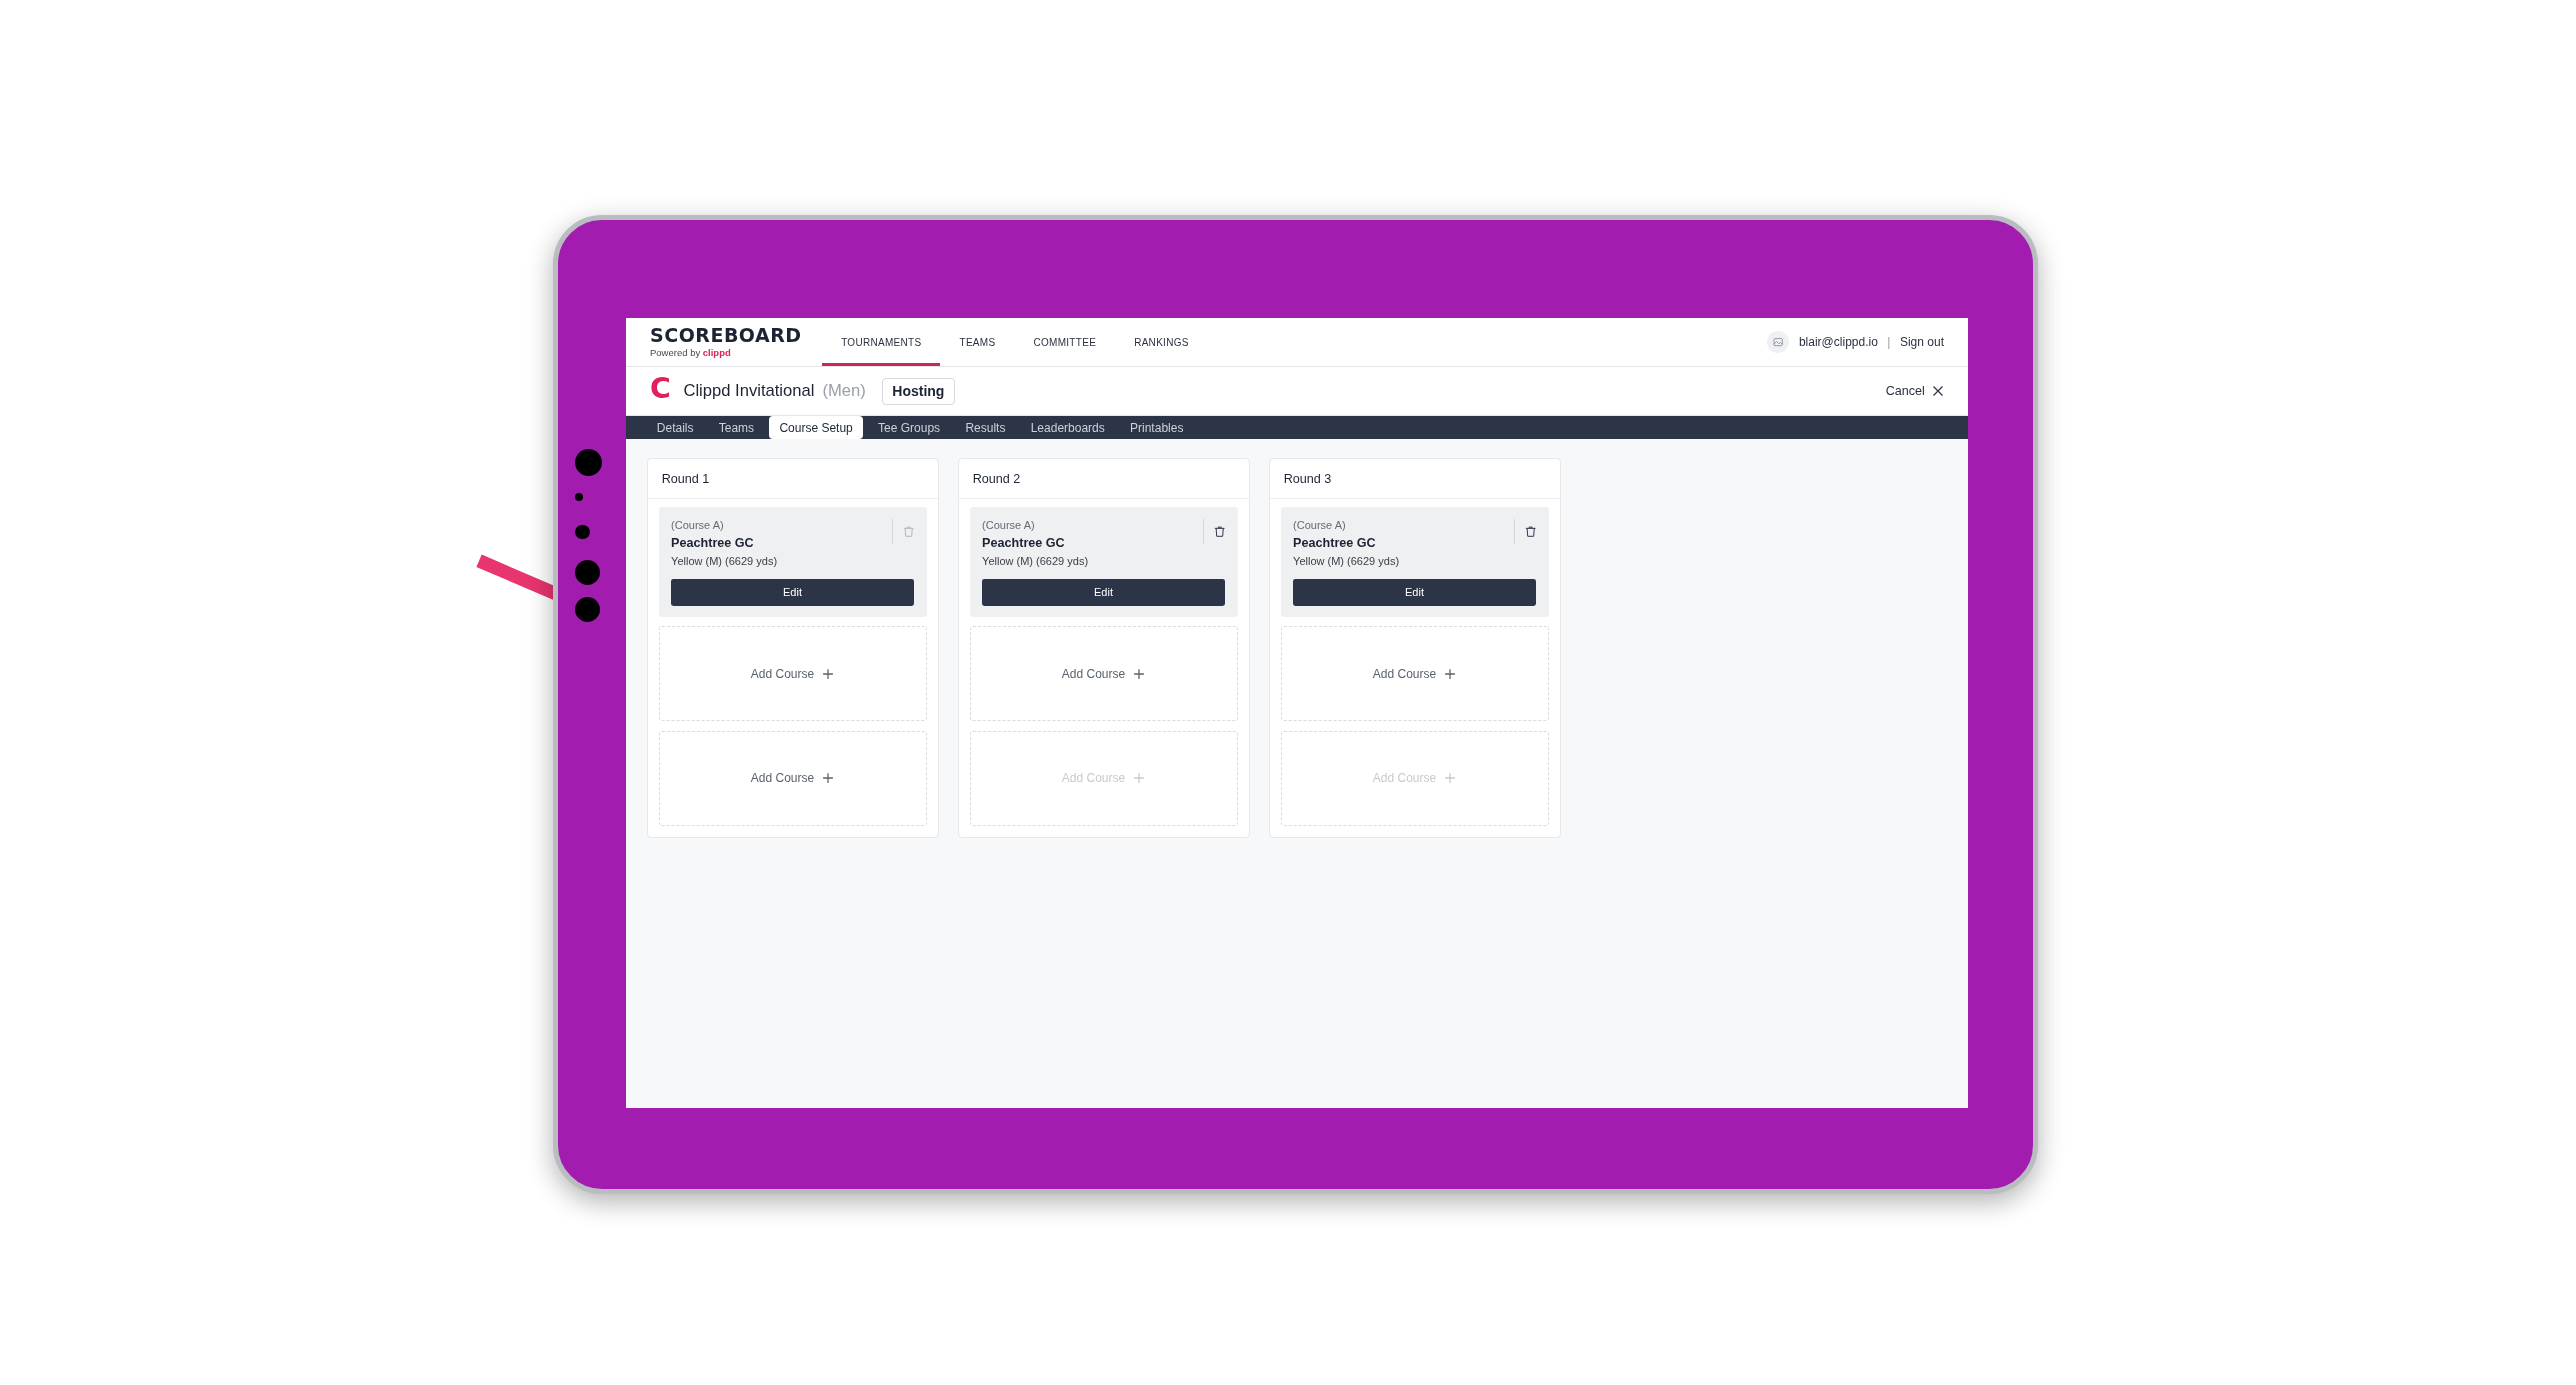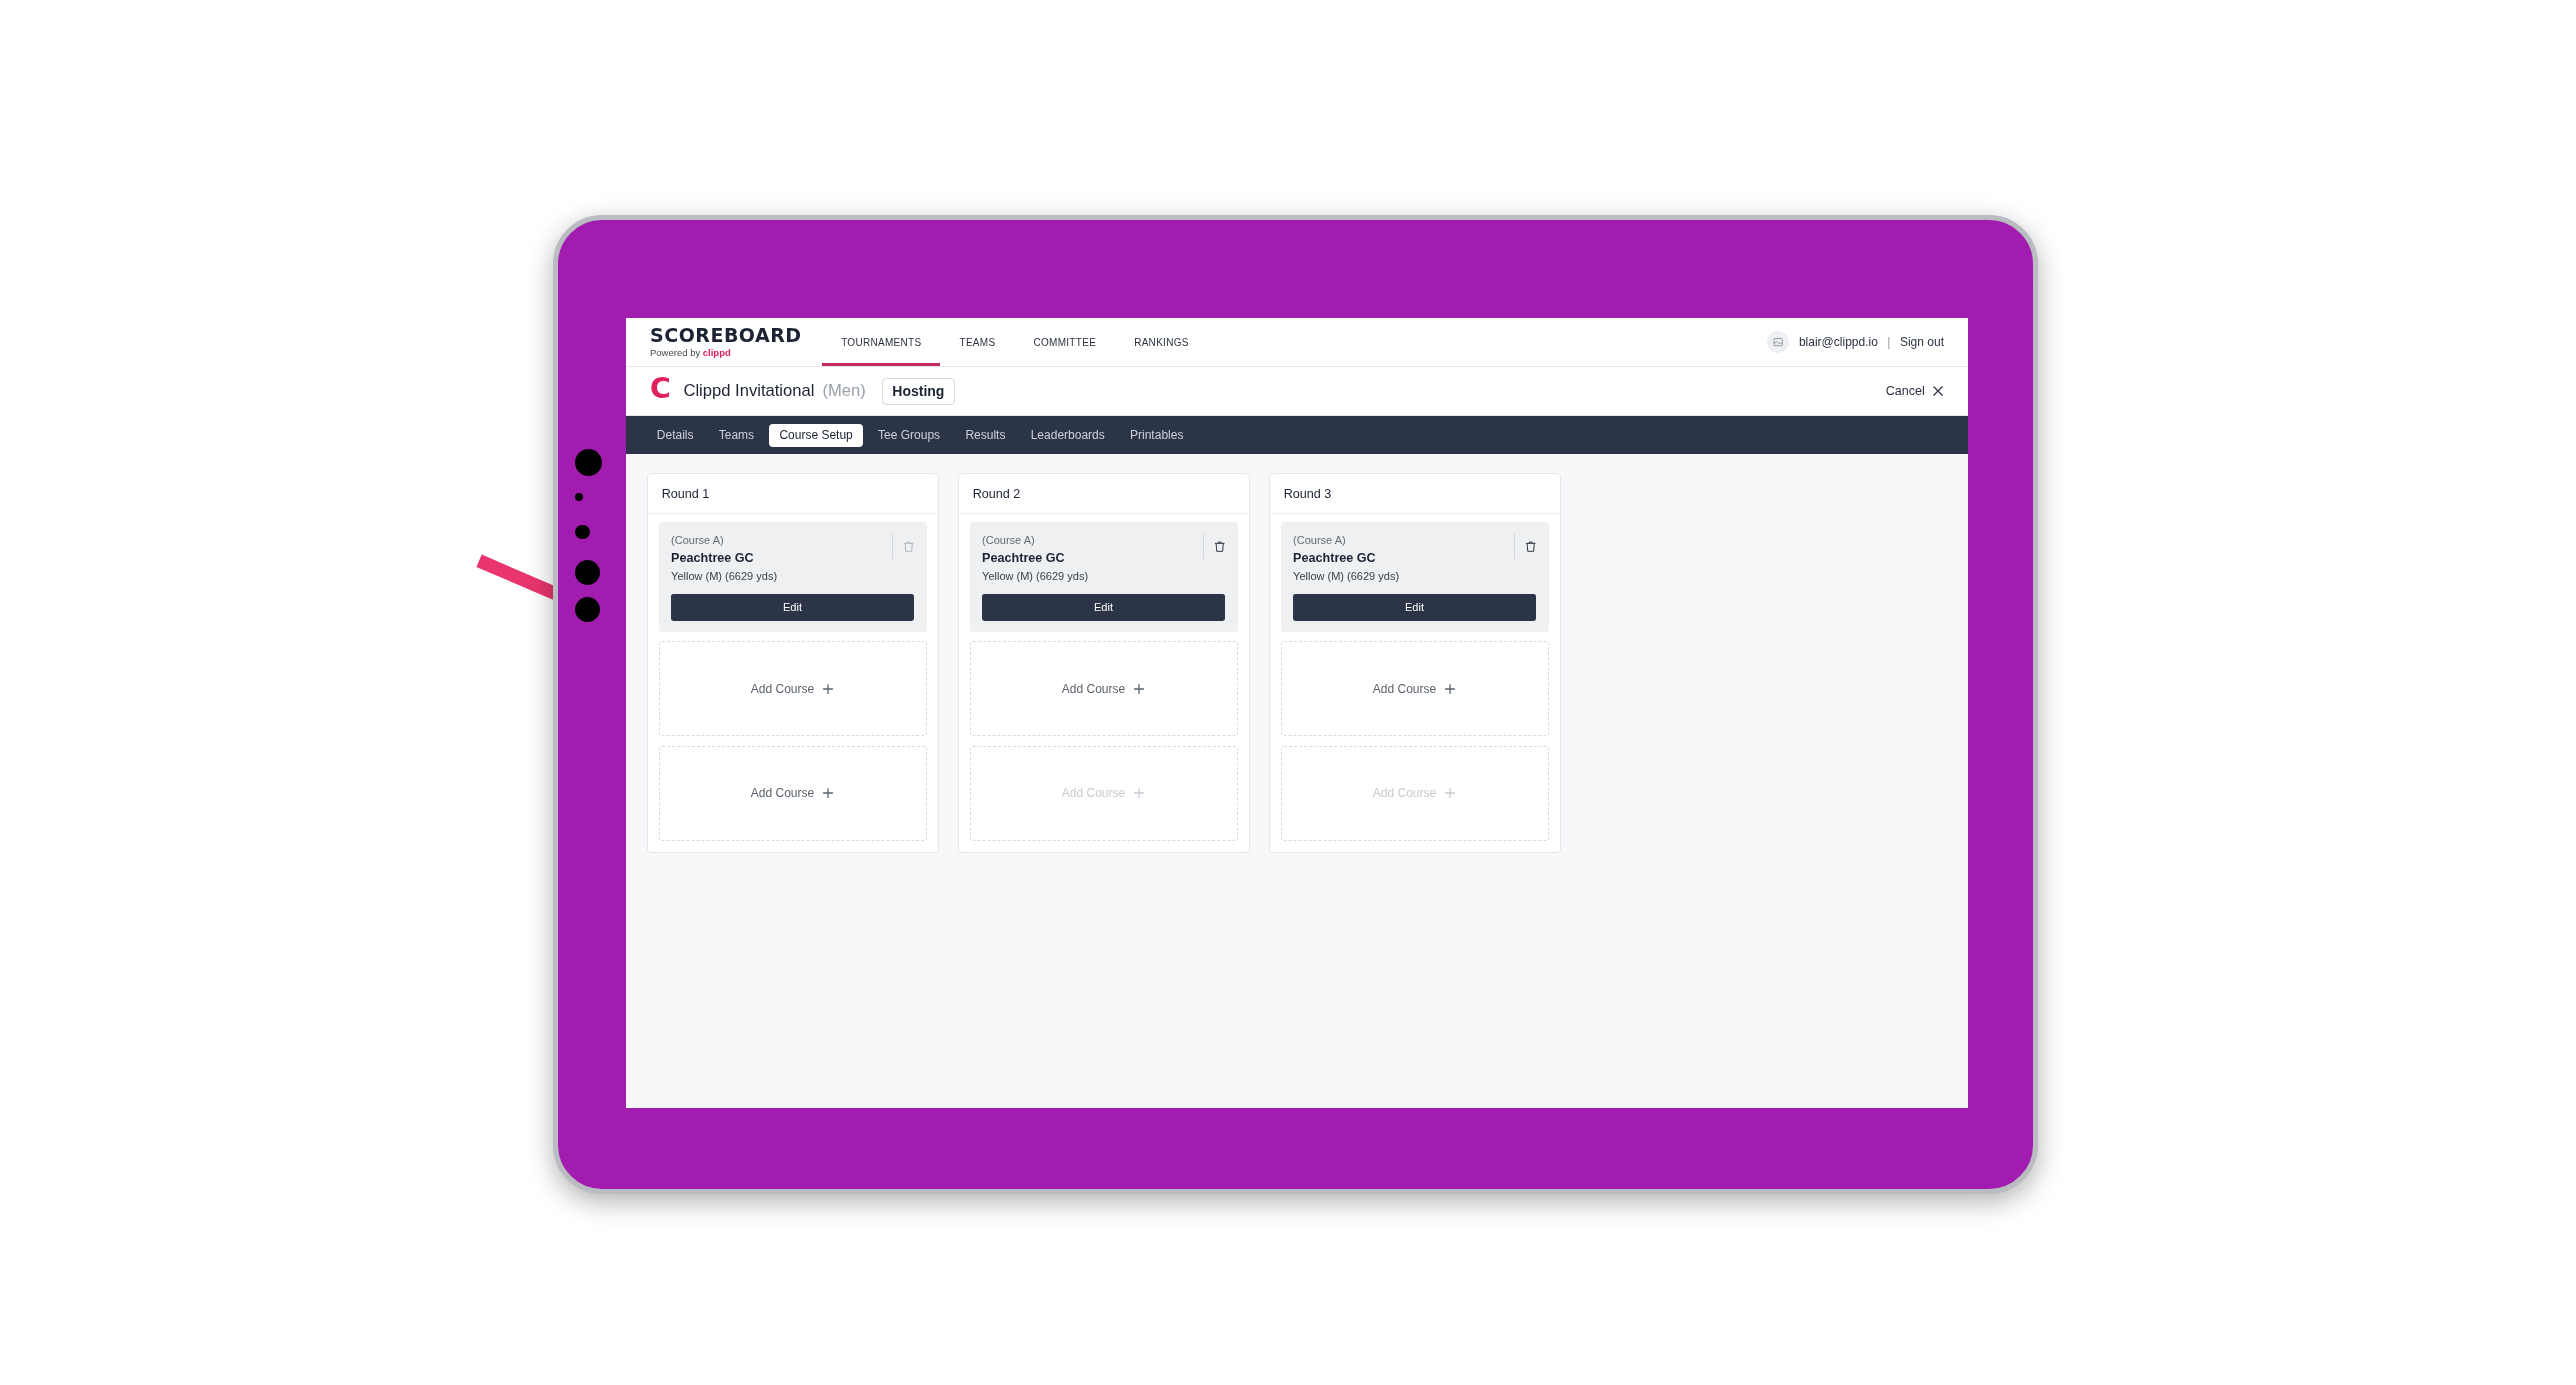--- a/index.html
+++ b/index.html
@@ -117,21 +117,21 @@
   #hosting-badge {
     margin-left: 16px; padding: 5.5px 9.5px; font-size: 14px; font-weight: 700;
     color: #1c2433; background: #ffffff;
     border: 0.8px solid #d6d9dd; border-radius: 4px; line-height: 1;
   }
   #titlebar-spacer { flex: 1; }
   #cancel-btn { display: flex; align-items: center; gap: 7.1px; font-size: 12.6px; color: #2a3140; }
 
   
   #tabbar {
-    height: 38px; background: #2c3447; display: flex; align-items: center;
+    height: 23px; background: #2c3447; display: flex; align-items: center;
     padding: 0 20.5px; gap: 4.7px;
   }
   .tab {
     font-size: 12px; color: #cdd2da; padding: 5.5px 10.3px; border-radius: 4px;
     line-height: 1; white-space: nowrap;
   }
   .tab.active { background: #ffffff; color: #1c2433; font-weight: 400; }
 
   
   #rounds {

